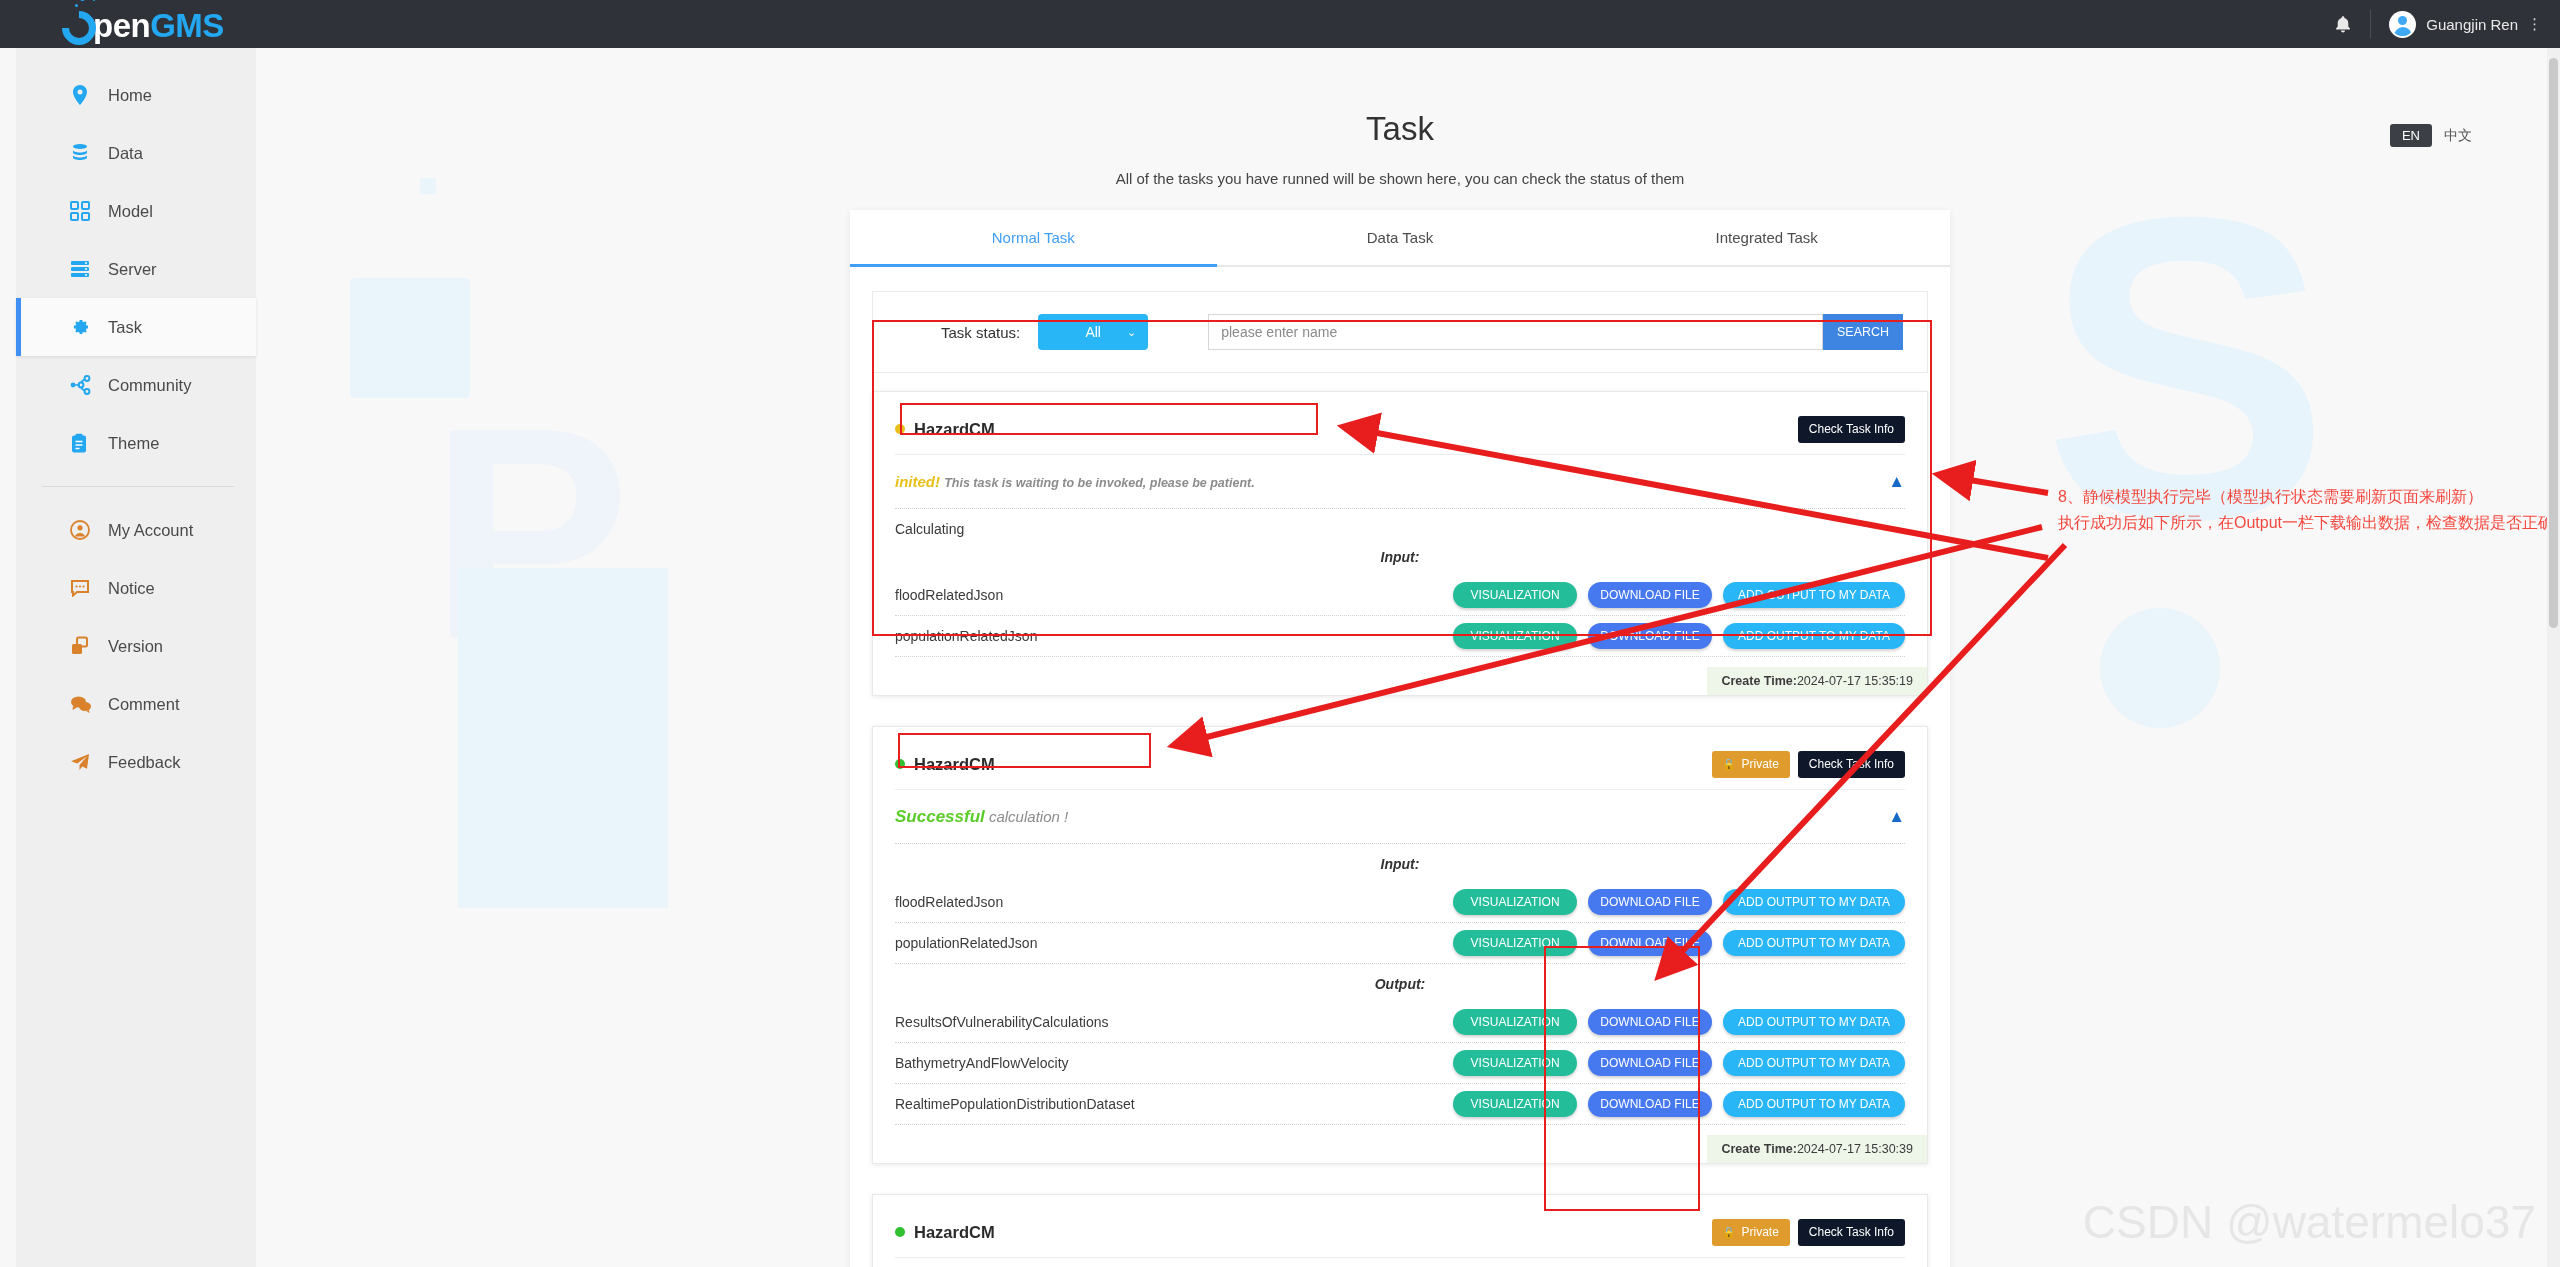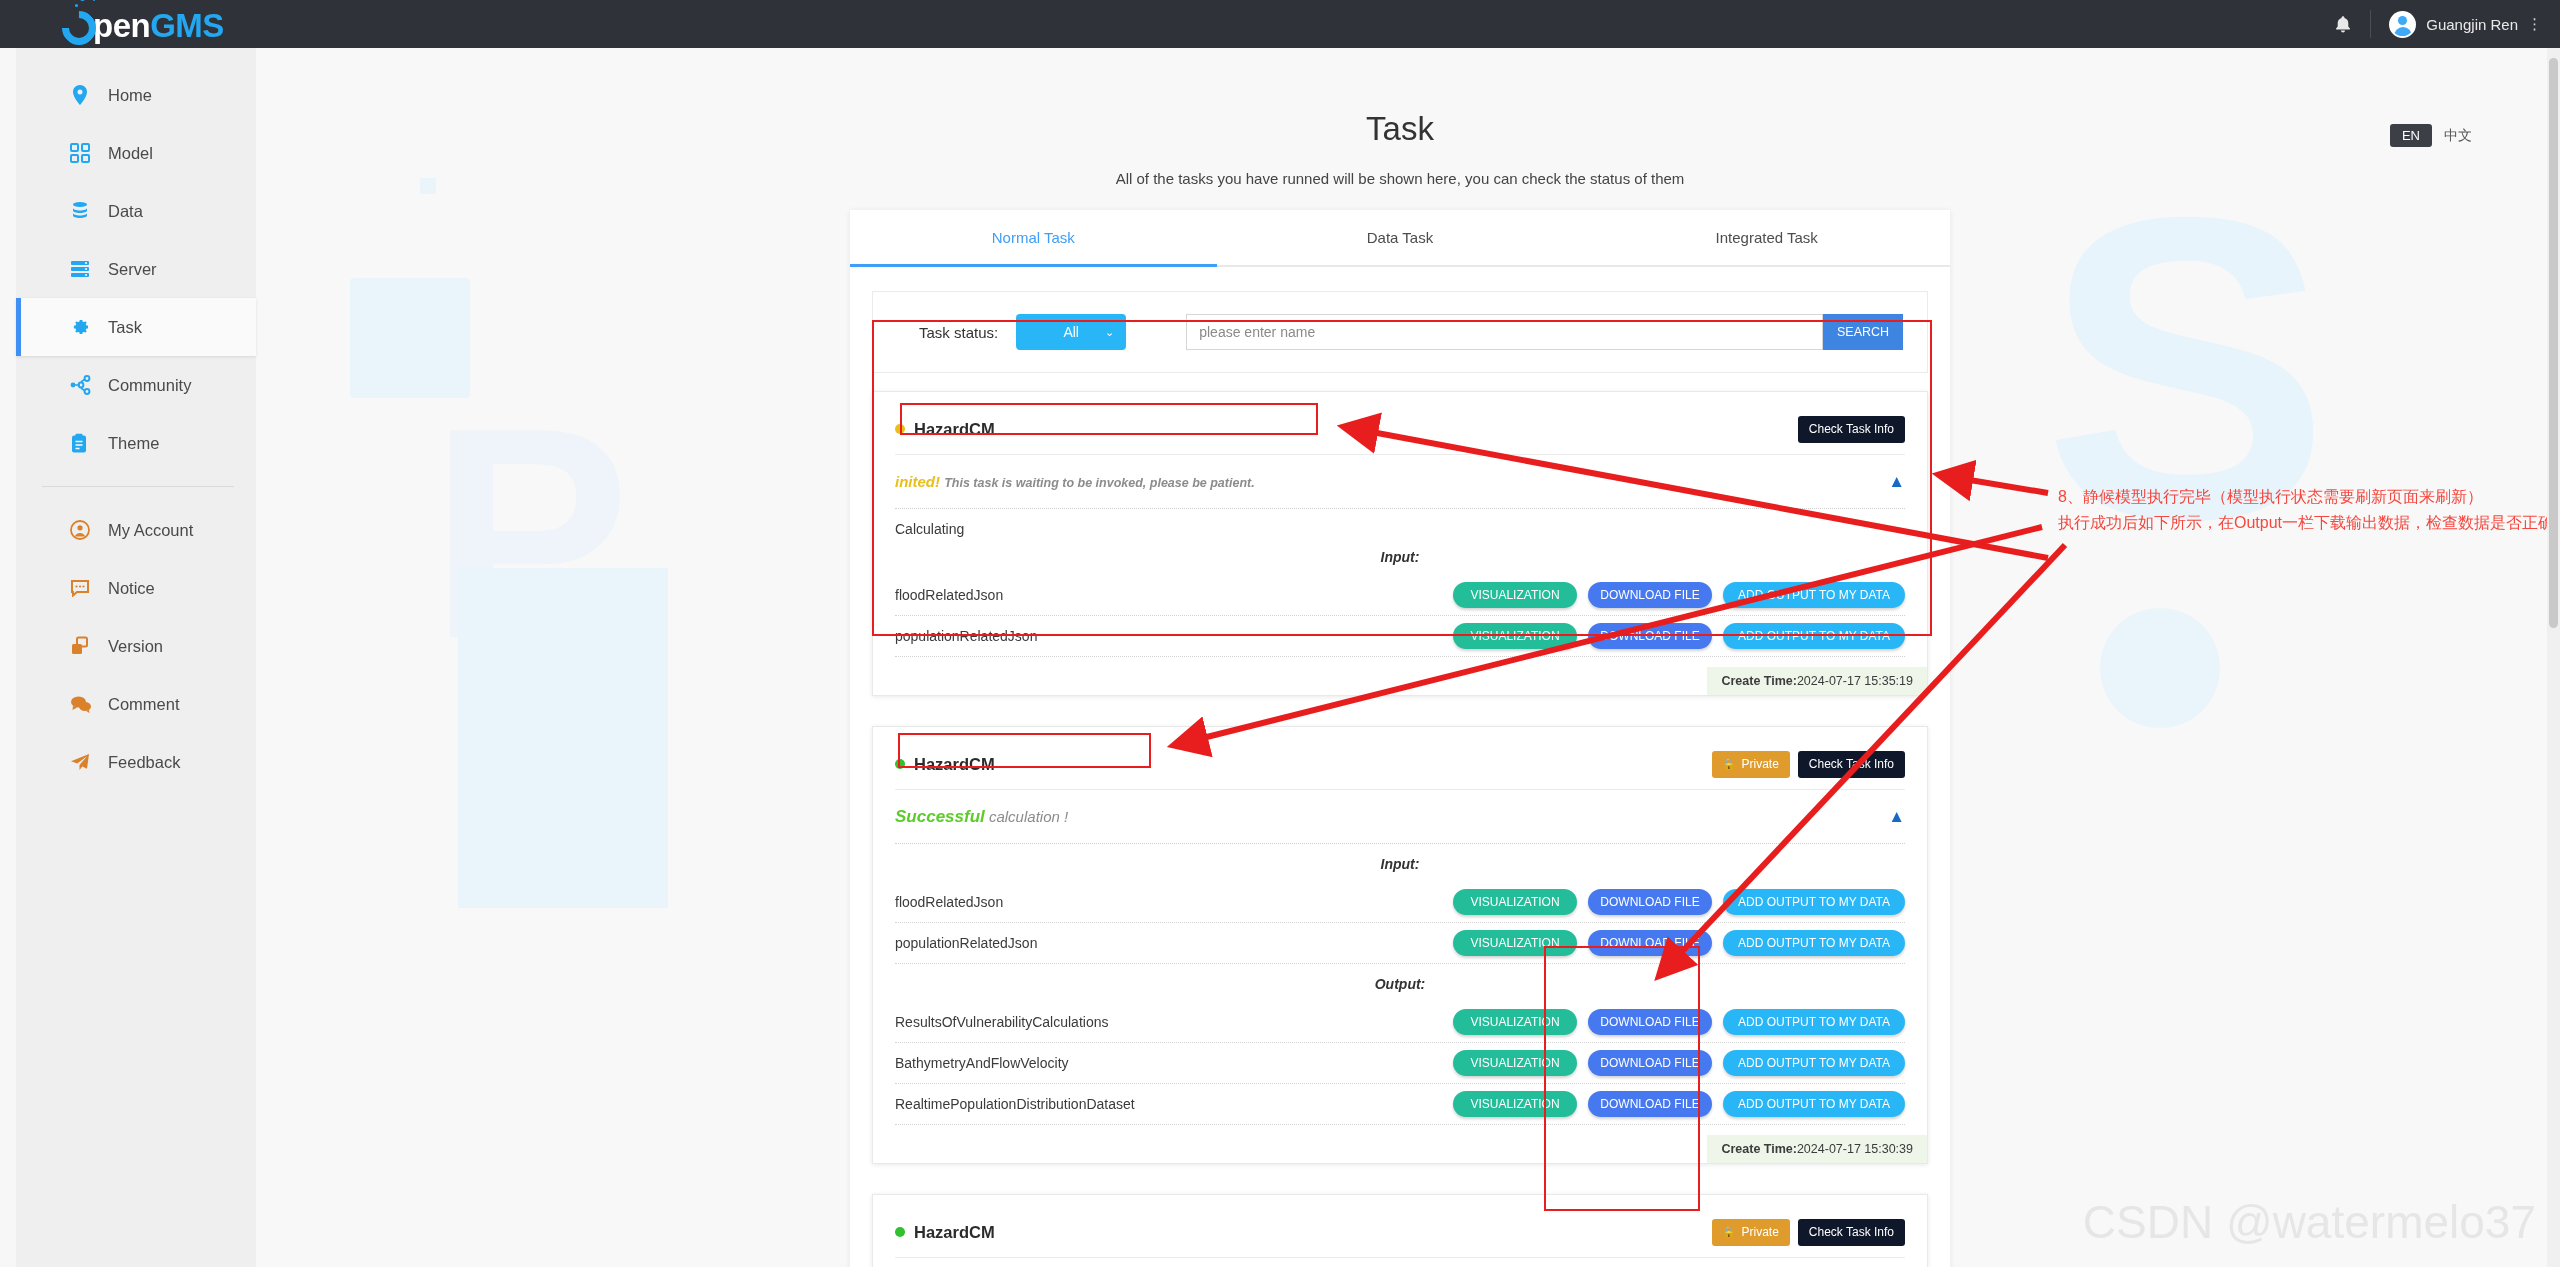--- a/index.html
+++ b/index.html
@@ -91,21 +91,21 @@
     flex: 1; display:flex; align-items:center; justify-content:center;
     font-size: 15px; color: #4d4d4d; cursor: pointer; position: relative;
   }
   .tab.active { color: #3f9ef5; }
   .tab.active::after {
     content:""; position:absolute; left: 0; right: 0; bottom: -2px; height: 3px; background: #3f9ef5;
   }
 
   .filter-box { margin: 24px 22px 0 22px; border: 1px solid #ebebeb; padding: 22px 24px; }
   .filter-row { display:flex; align-items:center; }
-  .filter-label { font-size: 15px; color: #333; margin-right: 18px; margin-left: 22px;}
+  .filter-label { font-size: 15px; color: #333; margin-right: 18px; margin-left: 44px;}
   .status-select {
     width: 110px; height: 36px; background: #29b6f6; border-radius: 4px; color:#fff;
     display:flex; align-items:center; justify-content:center; font-size: 14px; position: relative; cursor: pointer;
   }
   .status-select .caret { position:absolute; right: 12px; font-size: 11px; }
   .search-input {
     flex: 1; height: 36px; border: 1px solid #d6d6d6; background:#fff; margin-left: 60px;
     padding: 0 12px; font-size: 14px; color: #8a8a8a; display:flex; align-items:center;
     font-family: "Liberation Sans", sans-serif;
   }
@@ -227,42 +227,42 @@
       <svg width="20" height="22" viewBox="0 0 20 22">
           <path fill="#22a7f0" d="M10 1C6.1 1 3 4.1 3 8c0 5.2 7 13 7 13s7-7.8 7-13c0-3.9-3.1-7-7-7zm0 9.5A2.5 2.5 0 1 1 10 5.5a2.5 2.5 0 0 1 0 5z"></path>
         </svg>
     </span>
     <span class="nav-label">Home</span>
   </div>
 
   <div class="nav-item">
     <span class="nav-ico">
       <svg width="20" height="20" viewBox="0 0 20 20">
+          <g fill="#22a7f0">
+            <ellipse cx="10" cy="3.5" rx="7" ry="2.5"></ellipse>
+            <path d="M3 7c0 1.4 3.1 2.5 7 2.5S17 8.4 17 7v2.4c0 1.4-3.1 2.5-7 2.5S3 10.8 3 9.4z"></path>
+            <path d="M3 12c0 1.4 3.1 2.5 7 2.5s7-1.1 7-2.5v2.4c0 1.4-3.1 2.5-7 2.5s-7-1.1-7-2.5z"></path>
+          </g>
+        </svg>
+    </span>
+    <span class="nav-label">Data</span>
+  </div>
+
+  <div class="nav-item">
+    <span class="nav-ico">
+      <svg width="20" height="20" viewBox="0 0 20 20">
           <g fill="none" stroke="#22a7f0" stroke-width="2">
             <rect x="1" y="1" width="7" height="7" rx="1"></rect>
             <rect x="12" y="1" width="7" height="7" rx="1"></rect>
             <rect x="1" y="12" width="7" height="7" rx="1"></rect>
             <rect x="12" y="12" width="7" height="7" rx="1"></rect>
           </g>
         </svg>
     </span>
     <span class="nav-label">Model</span>
-  </div>
-
-  <div class="nav-item">
-    <span class="nav-ico">
-      <svg width="20" height="20" viewBox="0 0 20 20">
-          <g fill="#22a7f0">
-            <ellipse cx="10" cy="3.5" rx="7" ry="2.5"></ellipse>
-            <path d="M3 7c0 1.4 3.1 2.5 7 2.5S17 8.4 17 7v2.4c0 1.4-3.1 2.5-7 2.5S3 10.8 3 9.4z"></path>
-            <path d="M3 12c0 1.4 3.1 2.5 7 2.5s7-1.1 7-2.5v2.4c0 1.4-3.1 2.5-7 2.5s-7-1.1-7-2.5z"></path>
-          </g>
-        </svg>
-    </span>
-    <span class="nav-label">Data</span>
   </div>
 
   <div class="nav-item">
     <span class="nav-ico">
       <svg width="20" height="20" viewBox="0 0 20 20">
           <g fill="#22a7f0">
             <rect x="1" y="2" width="18" height="4" rx="1"></rect>
             <rect x="1" y="8" width="18" height="4" rx="1"></rect>
             <rect x="1" y="14" width="18" height="4" rx="1"></rect>
           </g>

